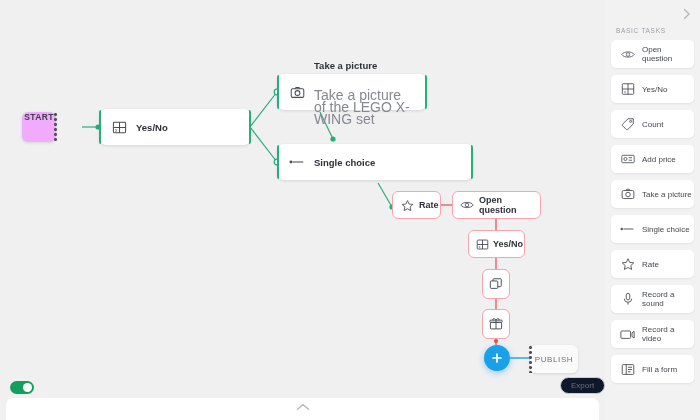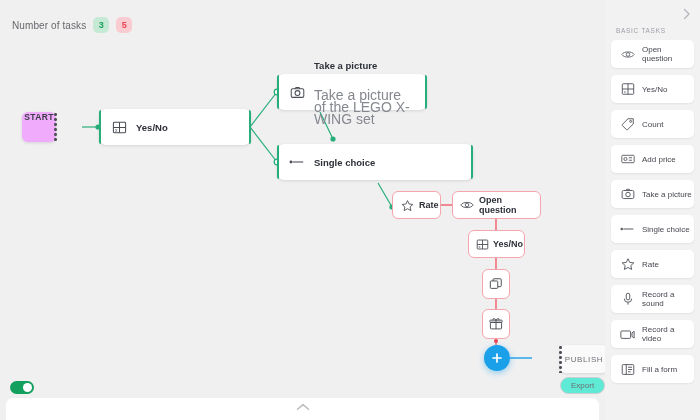--- a/index.html
+++ b/index.html
@@ -46,29 +46,29 @@
   
   .start-node { position: absolute; left: 22px; top: 112px; width: 34px; height: 30px;
                 background: #f0abfc; border-radius: 6px; box-shadow: 0 1px 3px rgba(30,35,50,.14);
                 display: flex; align-items: flex-start; justify-content: center; }
   .start-node .n-lab { font-size: 8.5px; letter-spacing: .4px; color: #3a3d45; }
   .perf { position: absolute; top: 0; height: 100%; width: 7px;
           background-image: radial-gradient(circle at 50% 50%, #4d5057 1.3px, transparent 1.6px);
           background-size: 7px 5px; }
 
   
-  .publish-node { position: absolute; left: 560px; top: 345px; width: 48px; height: 28px;
+  .publish-node { position: absolute; left: 530px; top: 345px; width: 48px; height: 28px;
                   background: #fafafa; border-radius: 6px; box-shadow: 0 1px 3px rgba(30,35,50,.13);
                   display: flex; align-items: center; justify-content: center; }
   .publish-node .n-lab { font-size: 8px; letter-spacing: .6px; color: #6d7076; font-weight: 400; }
   .add-btn { position: absolute; left: 484px; top: 345px; width: 26px; height: 26px;
              border-radius: 50%; background: #1aa0e8; box-shadow: 0 2px 6px rgba(26,160,232,.45);
              display: flex; align-items: center; justify-content: center; color: #fff; }
   .export-btn { position: absolute; left: 560px; top: 377px; padding: 3px 10px;
-                border: 1px solid #ccced3; border-radius: 10px; background: #5eead4;
+                border: 1px solid #ccced3; border-radius: 10px; background: #0f172a;
                 font-size: 8px; color: #6d7076; }
 
   .dot-r { position: absolute; width: 4px; height: 4px; border-radius: 50%; background: #ee4455; }
 
   
   .sidebar { position: absolute; right: 0; top: 0; width: 95px; height: 420px;
              background: #f2f2f3; padding: 0 6px; }
   .sb-chev { position: absolute; right: 7px; top: 7px; width: 14px; height: 14px;
              color: #b5b7bc; display: flex; align-items: center; justify-content: center; }
   .sb-head { margin: 27px 0 6px 5px; font-size: 6.5px; letter-spacing: .7px; color: #9c9ea4; }
@@ -86,25 +86,20 @@
   .bottom-sheet { position: absolute; left: 6px; right: 101px; top: 398px; height: 22px;
                   background: #fff; border-radius: 7px 7px 0 0; display: flex;
                   align-items: flex-start; justify-content: center; padding-top: 5px; }
   .bottom-sheet .chev { color: #b8babf; }
 </style>
 </head>
 <body>
 
 <div id="app">
 
-  <div class="hdr">
-    <span class="hdr-label">Number of tasks</span>
-    <span class="badge badge-green">3</span>
-    <span class="badge badge-red">5</span>
-  </div>
 
   <div class="canvas">
 
     <svg class="links">
 
       <line x1="82" y1="127" x2="98" y2="127" stroke="#27ae7a" stroke-width="1.2"></line>
       <circle cx="98" cy="127" r="2.6" fill="#27ae7a"></circle>
 
       <line x1="250" y1="127" x2="277" y2="92" stroke="#27ae7a" stroke-width="1.2"></line>
       <circle cx="277" cy="92" r="2.8" fill="#fff" stroke="#27ae7a" stroke-width="1.2"></circle>

